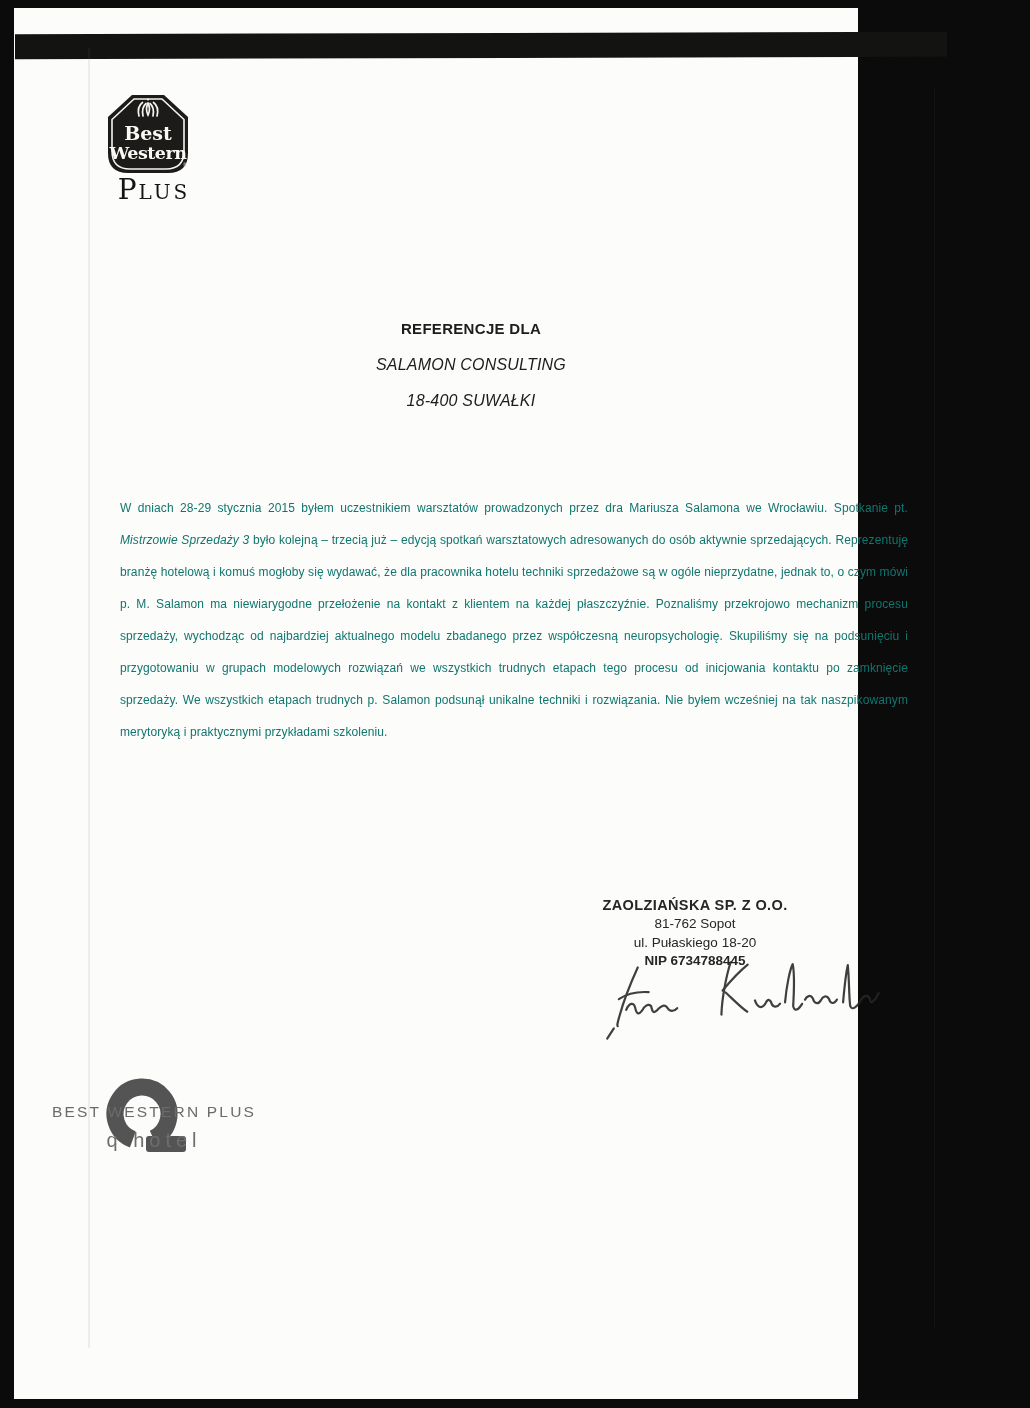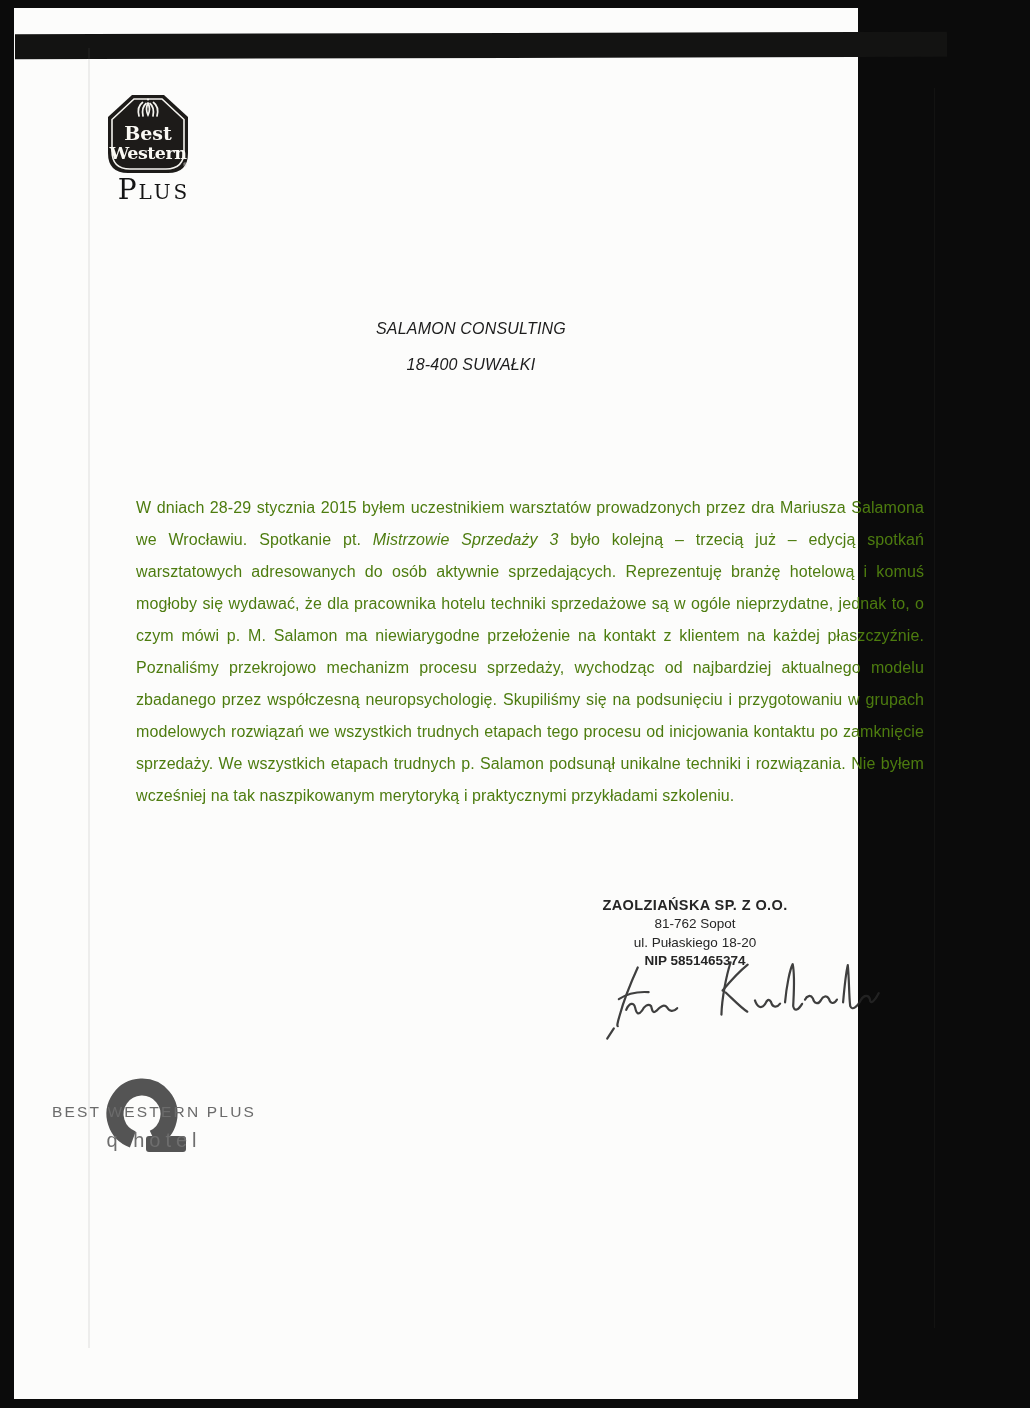--- a/index.html
+++ b/index.html
@@ -20,22 +20,22 @@
   .plus-text{left:94px;top:165px;width:92px;text-align:center;
              font-family:"DejaVu Serif",serif;font-size:20px;letter-spacing:3px;color:#141414;}
   .plus-text::first-letter{font-size:28px;letter-spacing:2px;}
 
   
   .recipient{left:101px;top:303px;width:712px;text-align:center;line-height:36px;}
   .recipient .heading{font-weight:bold;font-size:15px;letter-spacing:.3px;}
   .recipient .r-line{font-style:italic;font-size:16px;letter-spacing:.2px;}
 
   
-  .body-par{left:122px;top:484px;width:788px;font-size:16px;line-height:32px;
-            text-align:justify;color:#4d7c0f;letter-spacing:.1px;}
+  .body-par{left:106px;top:484px;width:788px;font-size:12px;line-height:32px;
+            text-align:justify;color:#0f766e;letter-spacing:.1px;}
   .body-par .it{font-style:italic;}
 
   
   .signer{left:531px;top:888px;width:300px;text-align:center;color:#262626;}
   .signer .company{font-weight:bold;font-size:14.5px;letter-spacing:.4px;line-height:19px;}
   .signer .s-line{font-size:13.5px;line-height:18.5px;}
   .signer .nip{font-weight:bold;}
   .signature-svg{left:575px;top:948px;width:310px;height:92px;}
 
   
@@ -74,33 +74,34 @@
         <path d="M51,23 C52.5,17 51,12 47.5,9.5"></path>
         <circle cx="42" cy="6.5" r="1.1" fill="#f5f4ef" stroke="none"></circle>
       </g>
       <text x="42" y="47" text-anchor="middle" fill="#faf9f4" font-family="DejaVu Serif, serif" font-weight="bold" font-size="19">Best</text>
       <text x="42" y="66" text-anchor="middle" fill="#faf9f4" font-family="DejaVu Serif, serif" font-weight="bold" font-size="17.5" letter-spacing="-0.5">Western</text>
       <text x="79" y="74" text-anchor="middle" fill="#d8d7d2" font-size="5.5">®</text>
     </svg>
     <div class="abs plus-text">PLUS</div>
 
     <div class="abs recipient">
+      <div class="heading">REFERENCJE DLA</div>
       <div class="r-line">SALAMON CONSULTING</div>
       <div class="r-line">18-400 SUWAŁKI</div>
     </div>
 
     <div class="abs body-par">
       <span>W dniach 28-29 stycznia 2015 byłem uczestnikiem warsztatów prowadzonych przez dra Mariusza Salamona we Wrocławiu. Spotkanie pt. </span><span class="it">Mistrzowie Sprzedaży 3</span><span> było kolejną – trzecią już – edycją spotkań warsztatowych adresowanych do osób aktywnie sprzedających. Reprezentuję branżę hotelową i komuś mogłoby się wydawać, że dla pracownika hotelu techniki sprzedażowe są w ogóle nieprzydatne, jednak to, o czym mówi p. M. Salamon ma niewiarygodne przełożenie na kontakt z klientem na każdej płaszczyźnie. Poznaliśmy przekrojowo mechanizm procesu sprzedaży, wychodząc od najbardziej aktualnego modelu zbadanego przez współczesną neuropsychologię. Skupiliśmy się na podsunięciu i przygotowaniu w grupach modelowych rozwiązań we wszystkich trudnych etapach tego procesu od inicjowania kontaktu po zamknięcie sprzedaży. We wszystkich etapach trudnych p. Salamon podsunął unikalne techniki i rozwiązania. Nie byłem wcześniej na tak naszpikowanym merytoryką i praktycznymi przykładami szkoleniu.</span>
     </div>
 
     <div class="abs signer">
       <div class="company">ZAOLZIAŃSKA SP. Z O.O.</div>
       <div class="s-line">81-762 Sopot</div>
       <div class="s-line">ul. Pułaskiego 18-20</div>
-      <div class="s-line nip">NIP 5851465374</div>
+      <div class="s-line nip">NIP 6734788445</div>
     </div>
 
     <svg class="abs signature-svg" viewBox="0 0 310 92" aria-label="Anna Kucharska">
       <g fill="none" stroke="#262626" stroke-width="2.2" stroke-linecap="round" stroke-linejoin="round" transform="rotate(-2 150 46)" opacity="0.88">
 
         <path d="M50,8 C44,20 35,40 30,56 C28,62 27,66 28,66"></path>
         <path d="M30,39 C38,34 50,32 60,33"></path>
         <path d="M37,50 C40,43 45,42 46,48 C47,54 49,56 53,51 C55,47 59,44 62,47 C63,51 63,55 67,52 C71,48 75,45 78,49 C80,53 84,54 88,50"></path>
         <path d="M24,68 L17,78"></path>
 

